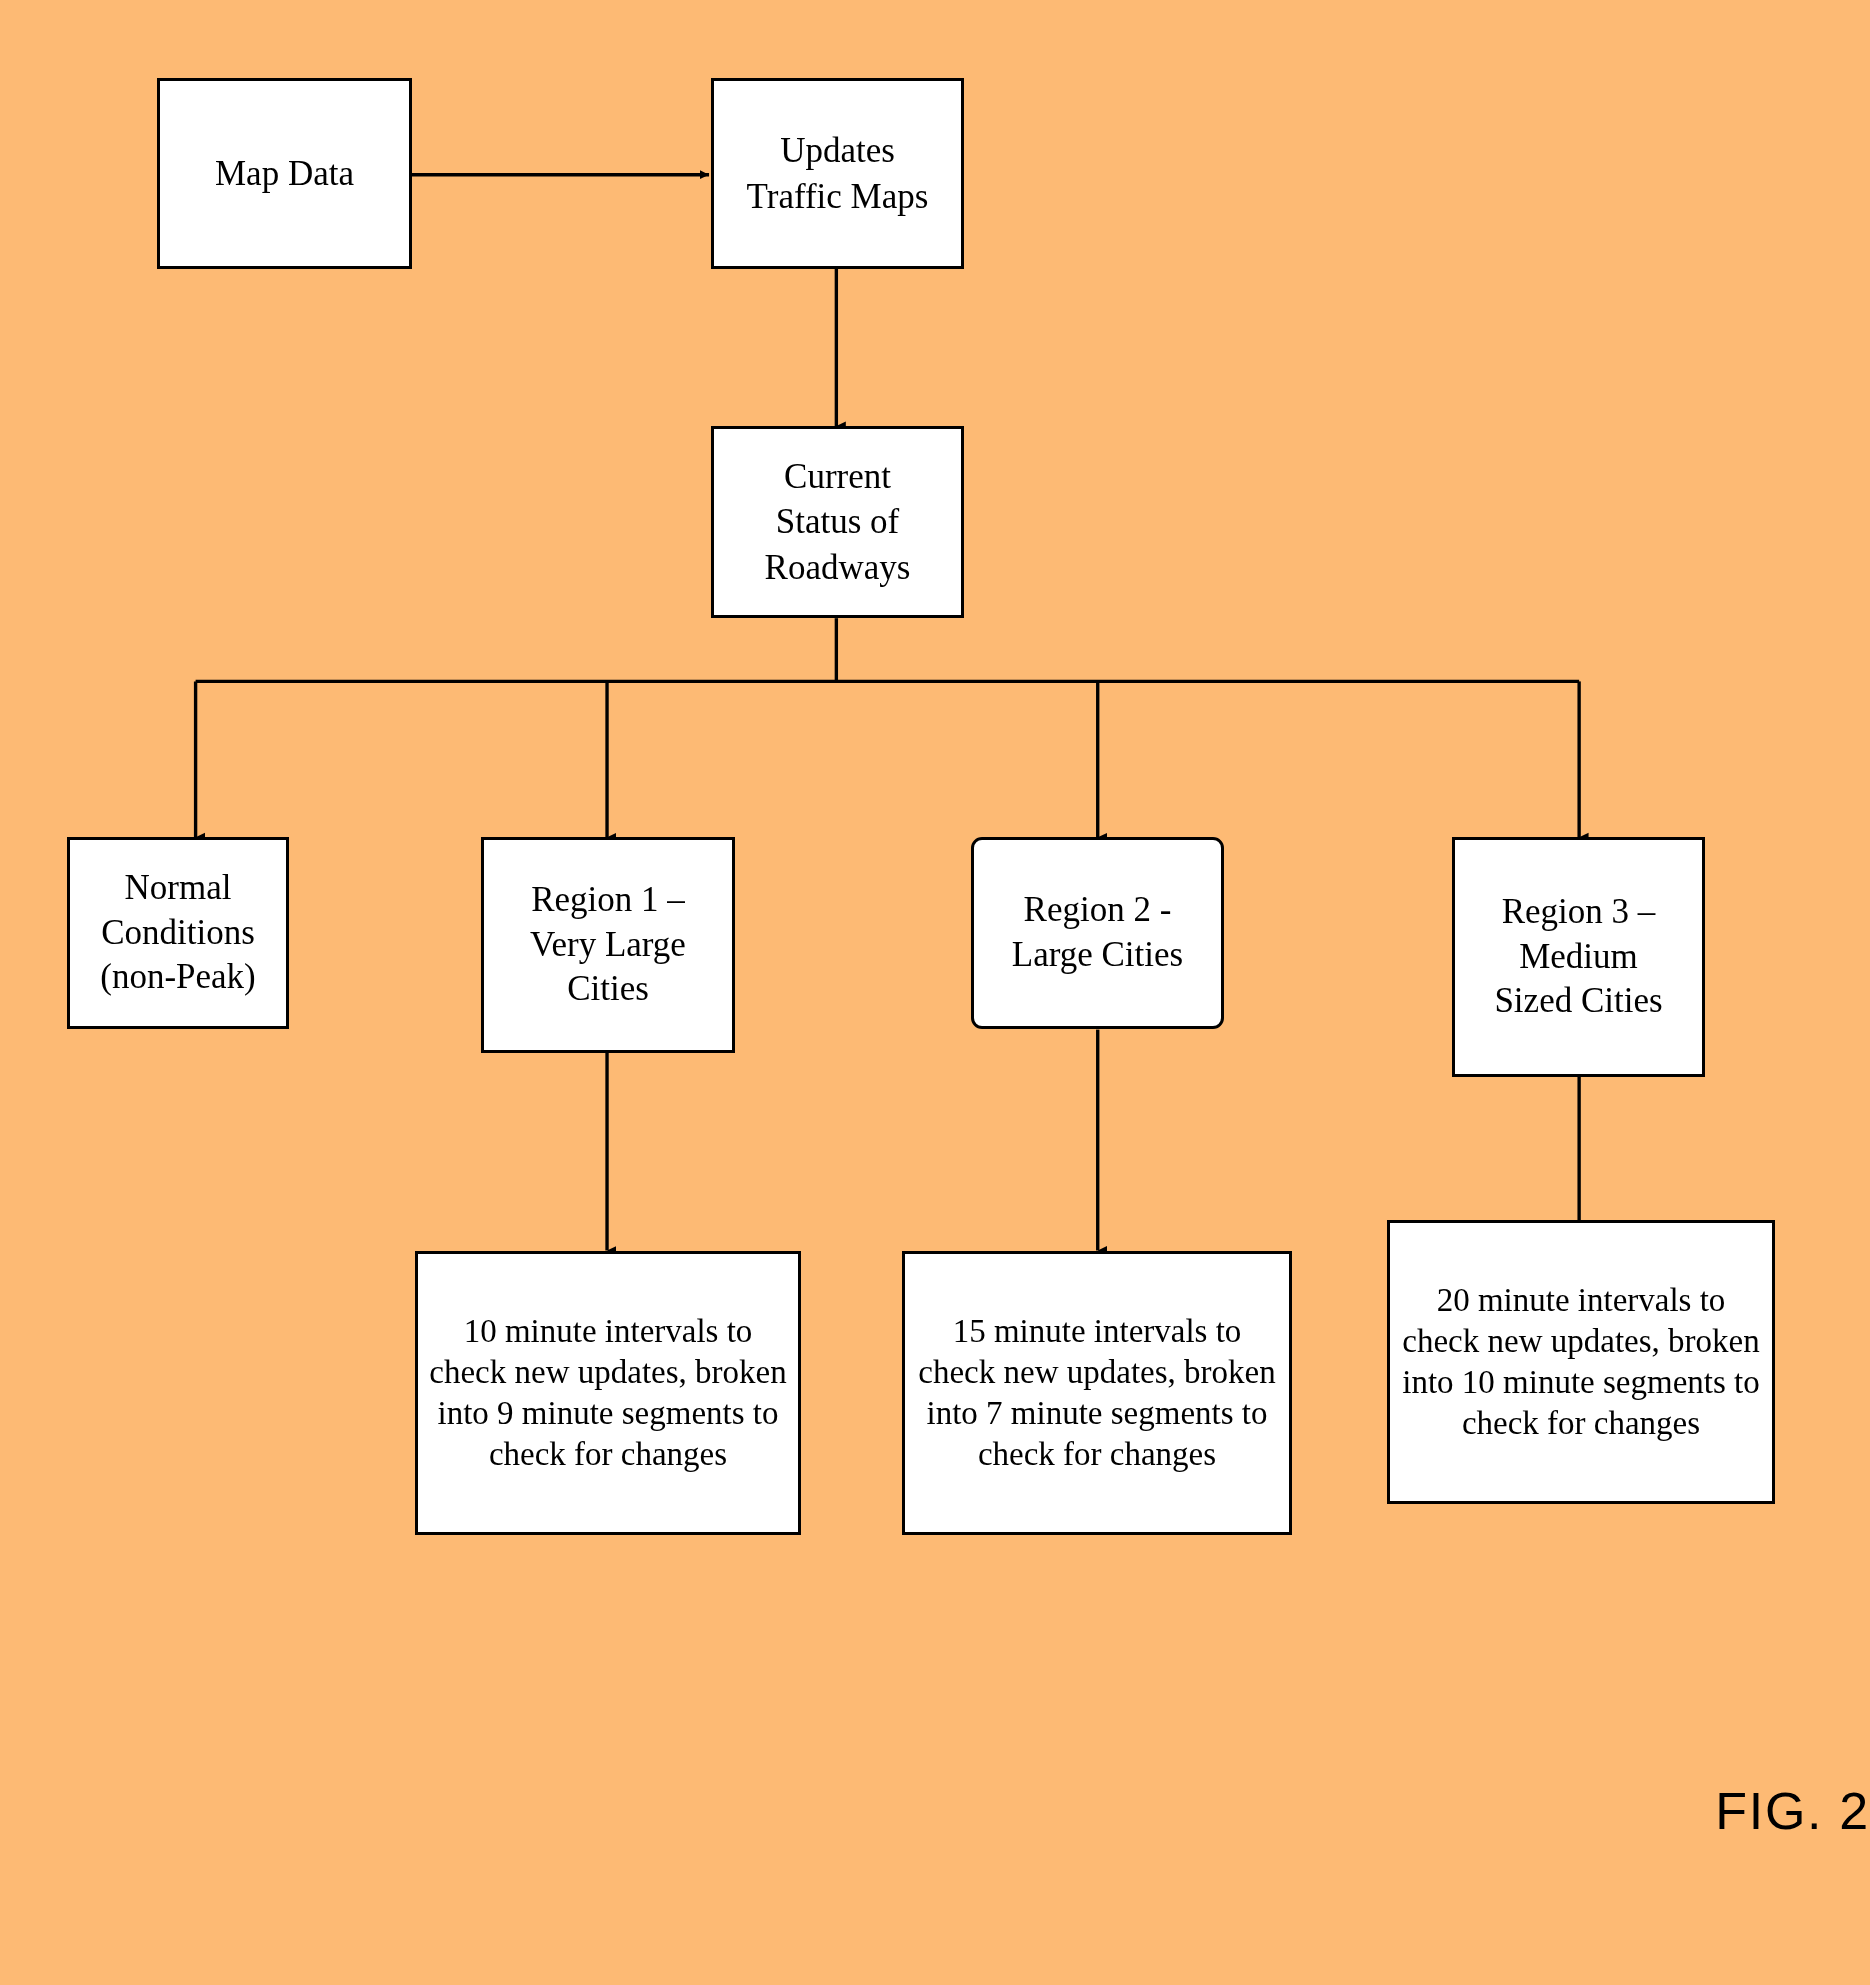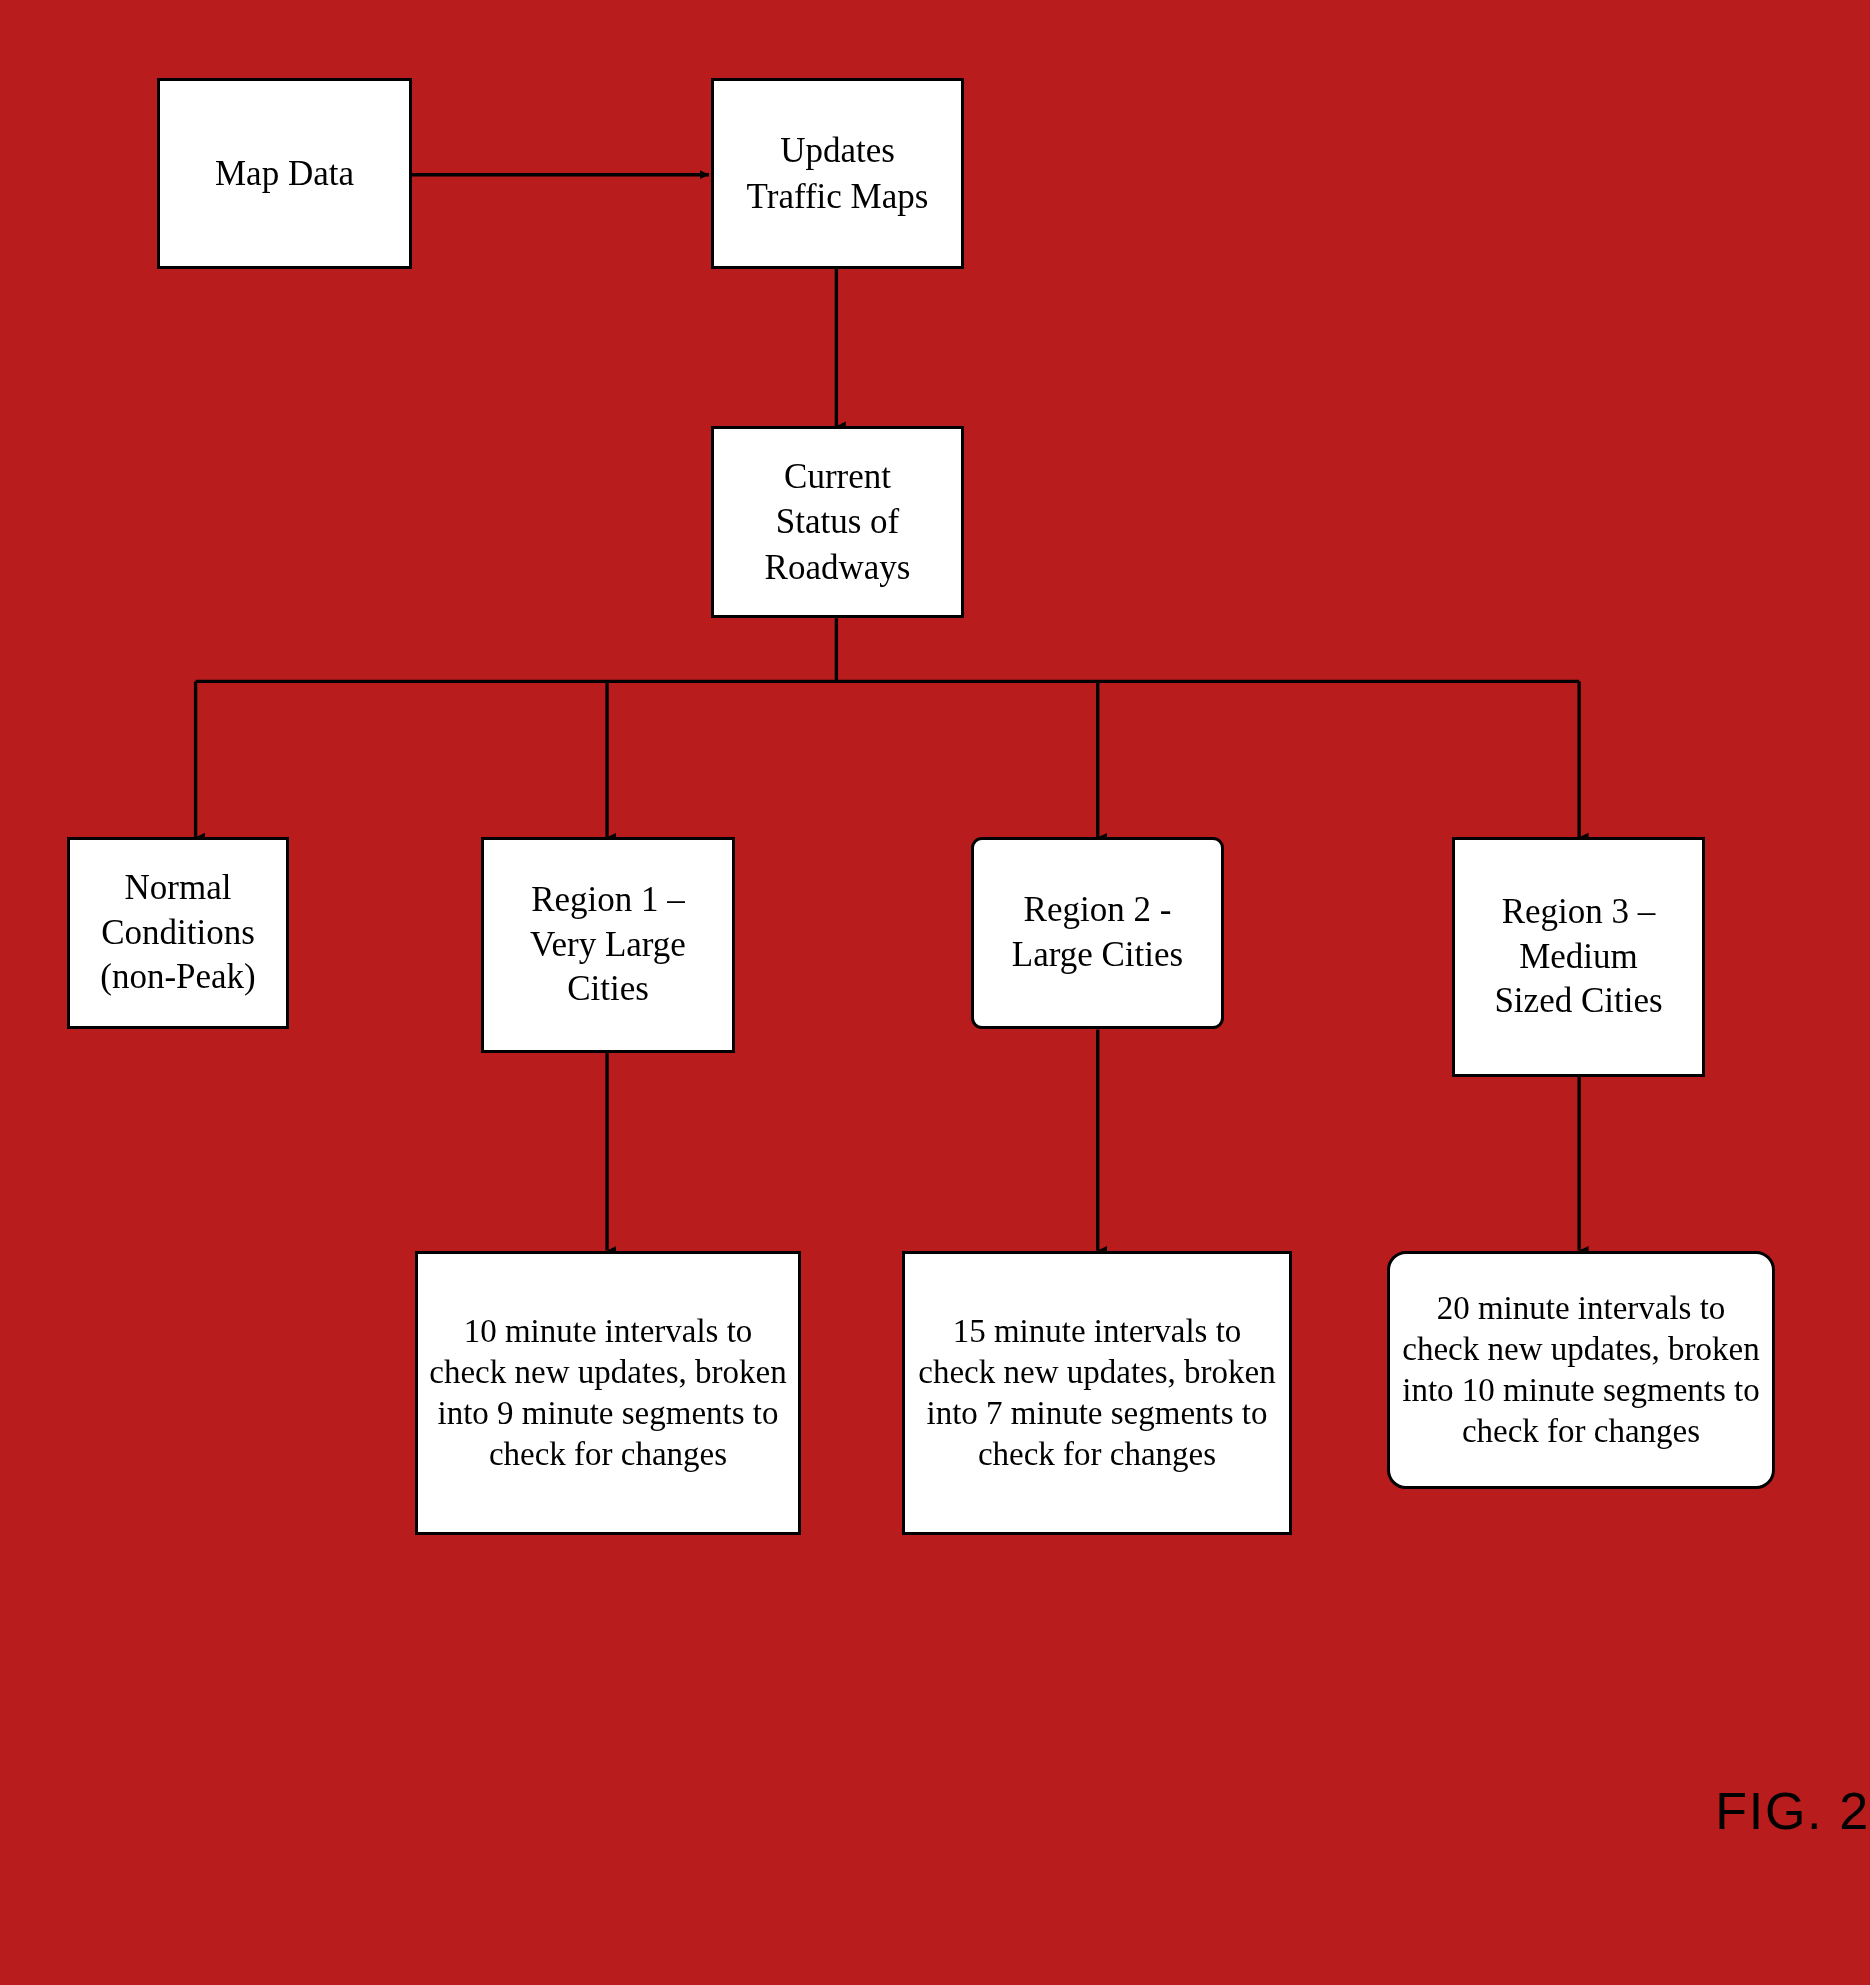--- a/index.html
+++ b/index.html
@@ -9,21 +9,21 @@
     background: #ffffff;
   }
   body {
     font-family: "Liberation Serif", "DejaVu Serif", serif;
     color: #000000;
   }
   #figure-root {
     position: relative;
     width: 1870px;
     height: 1985px;
-    background: #b91c1c;
+    background: #fdba74;
     overflow: hidden;
   }
   #diagram-svg {
     position: absolute;
     left: 0;
     top: 0;
     width: 1870px;
     height: 1985px;
     display: block;
   }
@@ -52,21 +52,21 @@
   #node-updates       { left: 711px;  top: 78px;   width: 253px; height: 191px; }
   #node-current       { left: 711px;  top: 426px;  width: 253px; height: 192px; }
   
   #node-normal        { left: 67px;   top: 837px;  width: 222px; height: 192px; }
   #node-region1       { left: 481px;  top: 837px;  width: 254px; height: 216px; }
   #node-region2       { left: 971px; top: 837px;  width: 253px; height: 192px; border-radius: 11px; }
   #node-region3       { left: 1452px; top: 837px;  width: 253px; height: 240px; }
   
   #node-detail1       { left: 415px;  top: 1251px; width: 386px; height: 284px; }
   #node-detail2       { left: 902px; top: 1251px; width: 390px; height: 284px; }
-  #node-detail3       { left: 1387px; top: 1251px; width: 388px; height: 238px; border-radius: 19px; }
+  #node-detail3       { left: 1387px; top: 1220px; width: 388px; height: 284px; }
 
   .fs-big  { font-size: 35px; line-height: 1.30; }
   .fs-med  { font-size: 35px; line-height: 1.28; }
   .fs-sm   { font-size: 33px; line-height: 1.25; }
 
   
   #figure-caption {
     position: absolute;
     left: 0;
     top: 1781px;

